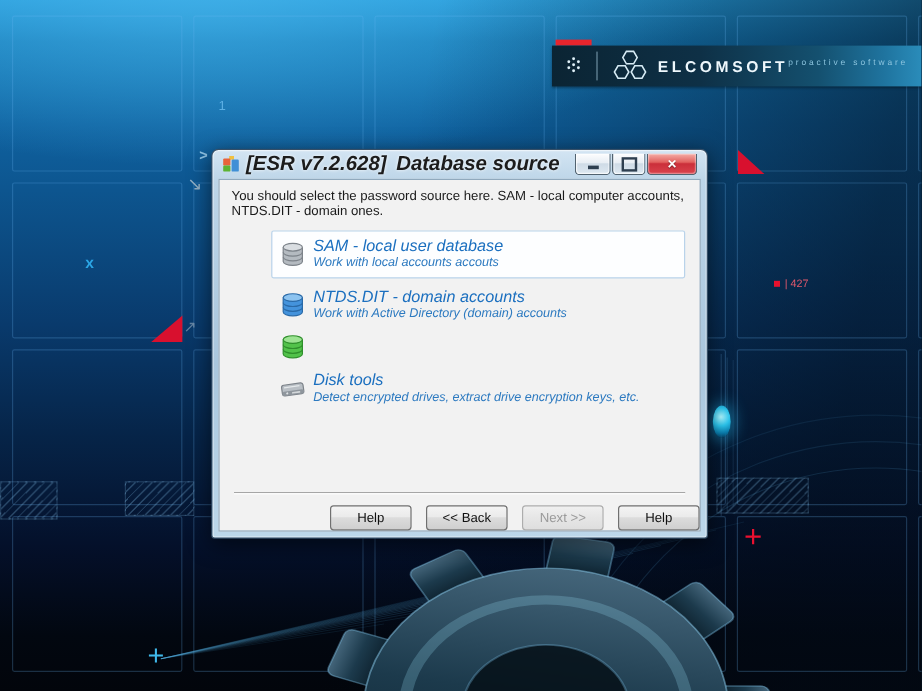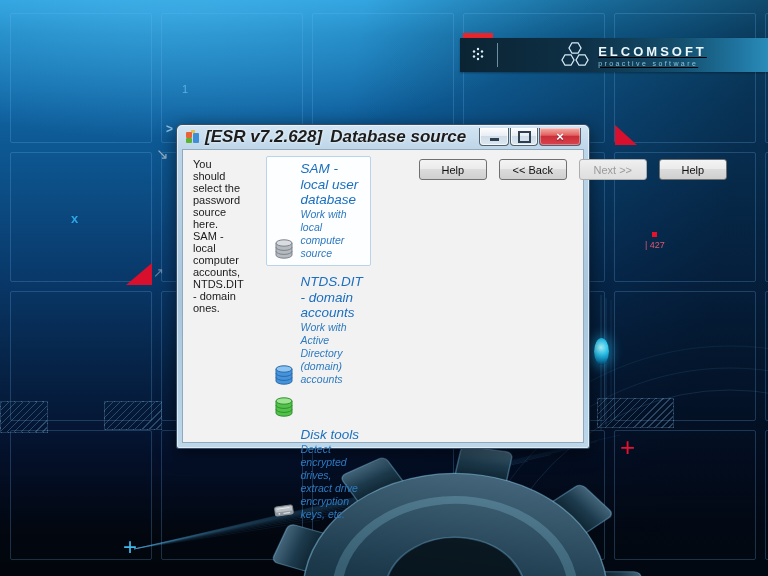--- a/index.html
+++ b/index.html
@@ -39,42 +39,42 @@
   #mk-dr{left:156px;top:146px;font-size:15px;color:#a8bece;opacity:.85;}
   #mk-ur{left:153px;top:266px;font-size:13px;color:#9fb3c4;opacity:.6;}
   #mk-x{left:71px;top:212px;font-size:13px;color:#2ba6e6;font-weight:bold;}
   #mk-plus-cyan{left:123px;top:535px;font-size:24px;color:#3fb8ea;font-weight:300;}
   #mk-plus-red{left:620px;top:434px;font-size:26px;color:#ea1030;font-weight:400;}
   .tri{position:absolute;z-index:4;width:0;height:0;}
   #tri-left{left:126px;top:263px;border-left:26px solid transparent;border-bottom:22px solid #d8102e;}
   #tri-right{left:615px;top:125px;border-right:22px solid transparent;border-bottom:20px solid #d8102e;}
   .numtag{display:flex;align-items:center;gap:4px;font-size:9px;}
   .numtag .sq{width:5px;height:5px;}
-  #mk-427{left:645px;top:232px;color:#e0586c;flex-direction:column;}
+  #mk-427{left:645px;top:232px;color:#e0586c;}
   #mk-427 .sq{background:#e8112d;}
   #mk-259{left:177px;top:436px;color:#a93b4d;}
   #mk-259 .sq{background:#b01328;}
   .orb{
     position:absolute;left:594px;top:338px;width:15px;height:27px;z-index:4;
     border-radius:50%;
     background:radial-gradient(circle at 45% 35%, #aef6ff 0%, #2cc4ec 38%, #0a7cac 70%, rgba(4,50,80,0.2) 100%);
     box-shadow:0 0 12px 3px rgba(40,200,255,0.45);
   }
   
   .banner-accent{position:absolute;left:463px;top:33px;width:30px;height:5px;z-index:6;}
   .banner{
     position:absolute;left:460px;top:38px;right:0;height:34px;z-index:6;
     display:flex;align-items:center;
     background:linear-gradient(90deg,#0b2433 0%,#0e3046 40%,#14506f 72%,#1f749f 90%,#2a8cba 100%);
     box-shadow:0 1px 2px rgba(0,0,0,0.35);
   }
   .banner .dots{margin-left:9px;flex:0 0 auto;}
   .banner .divider{width:1px;height:24px;background:rgba(190,225,245,0.55);margin-left:10px;flex:0 0 auto;}
   .brandwrap{flex:1;display:flex;justify-content:center;align-items:center;gap:7px;}
-  .brandtext{display:flex;flex-direction:column;text-decoration:underline;}
+  .brandtext{display:flex;}
   .brandname{font-size:13px;font-weight:600;letter-spacing:3px;color:#eef7fc;}
   .brandtag{font-size:7px;letter-spacing:2.4px;color:#8cc4de;margin-top:1px;}
   
   .window{
     position:absolute;left:176px;top:124px;width:412px;height:323px;z-index:10;
     border-radius:6px 6px 3px 3px;
     background:linear-gradient(180deg,#d3e5f3 0%,#bdd5e8 8%,#a9c6dd 55%,#bcd7ea 100%);
     border:1px solid rgba(30,55,80,0.85);
     box-shadow:0 4px 18px rgba(0,0,0,0.55), inset 0 0 0 1px rgba(255,255,255,0.55);
   }
@@ -101,25 +101,25 @@
     width:42px;
     background:linear-gradient(180deg,#f5b0aa 0%,#e2625f 42%,#cb2f3a 50%,#d9434d 100%);
     box-shadow:inset 0 0 0 1px rgba(255,255,255,0.35);
   }
   .glyph-min{width:9px;height:3px;background:#2e3f50;margin-top:6px;}
   .glyph-max{width:9px;height:8px;border:2px solid #2e3f50;}
   .glyph-close{color:#fff;font-size:13px;font-weight:bold;line-height:1;text-shadow:0 1px 1px rgba(0,0,0,0.45);}
   .client{
     position:absolute;left:5px;top:24px;width:400px;height:292px;
     background:#f2f2f2;border:1px solid #90a9bd;
-    display:flex;
+    display:flex;flex-direction:column;
   }
   .message{font-size:11px;color:#1a1a1a;padding:8px 10px 4px 10px;}
   .list{margin:6px 12px 0 12px;}
-  .row{display:flex;align-items:flex-end;cursor:pointer;}
+  .row{display:flex;align-items:center;cursor:pointer;margin-left:31px;}
   .row .icon{width:24px;flex:0 0 auto;margin-right:4px;margin-top:1px;}
   .row .txt{display:flex;flex-direction:column;}
   .row .t{font-size:13.5px;font-style:italic;color:#1b6fbf;line-height:1.15;}
   .row .s{font-size:10.5px;font-style:italic;color:#2d7ac0;line-height:1.25;}
   .selected-box{
     border:1px solid #b9d3ea;background:#fdfeff;border-radius:2px;
     padding:4px 8px 5px 6px;margin-bottom:5px;
   }
   .plain{padding:3px 8px 4px 7px;margin-top:2px;}
   .sep{margin:auto 12px 0 12px;border-top:1px solid #a6a6a6;border-bottom:1px solid #ffffff;}
@@ -311,21 +311,21 @@
         <span class="icon db-gray">
           <svg width="22" height="22" viewBox="0 0 22 22">
             <path class="db-body" d="M3 5 v12 a8 3.2 0 0 0 16 0 V5"></path>
             <path class="db-line" d="M3 9.2 a8 3.2 0 0 0 16 0"></path>
             <path class="db-line" d="M3 13.2 a8 3.2 0 0 0 16 0"></path>
             <ellipse class="db-top" cx="11" cy="5" rx="8" ry="3.2"></ellipse>
           </svg>
         </span>
         <span class="txt">
           <span class="t">SAM - local user database</span>
-          <span class="s">Work with local computer source</span>
+          <span class="s">Work with local accounts accouts</span>
         </span>
       </div>
 
       <div class="row plain">
         <span class="icon db-blue">
           <svg width="22" height="22" viewBox="0 0 22 22">
             <path class="db-body" d="M3 5 v12 a8 3.2 0 0 0 16 0 V5"></path>
             <path class="db-line" d="M3 9.2 a8 3.2 0 0 0 16 0"></path>
             <path class="db-line" d="M3 13.2 a8 3.2 0 0 0 16 0"></path>
             <ellipse class="db-top" cx="11" cy="5" rx="8" ry="3.2"></ellipse>

